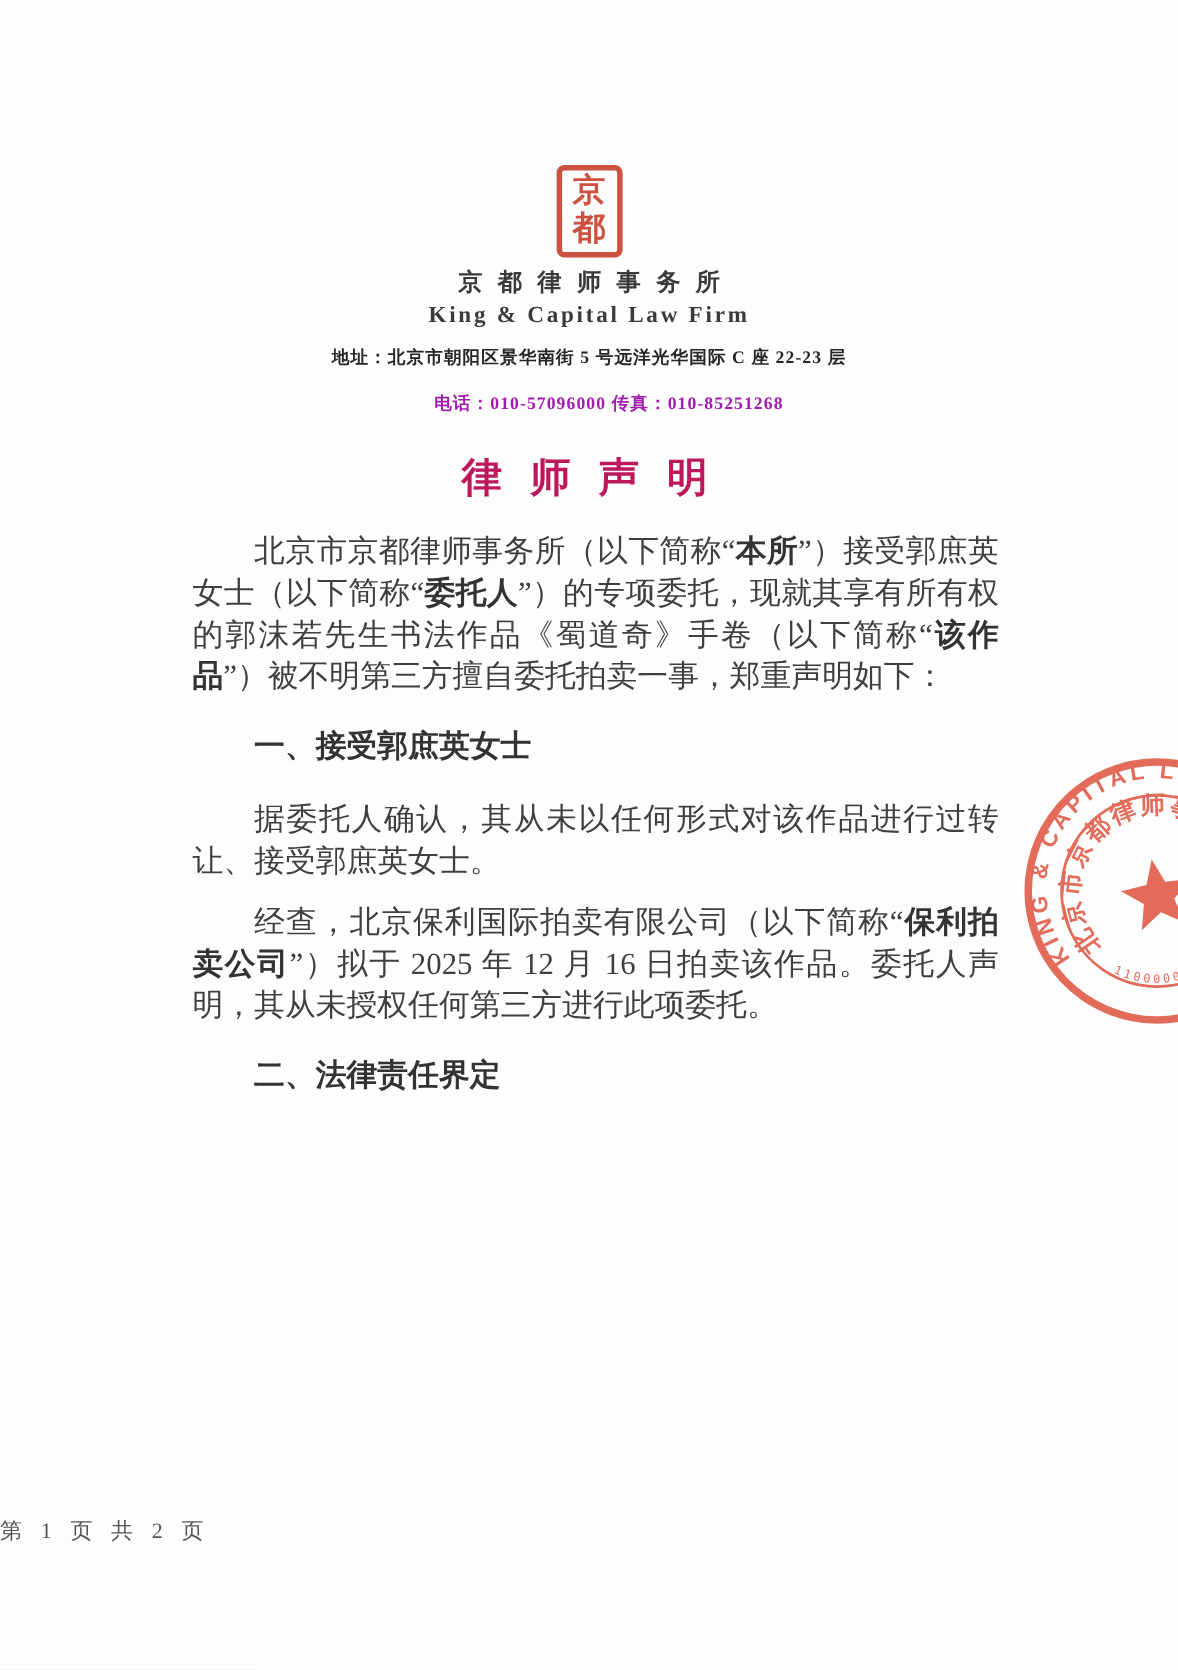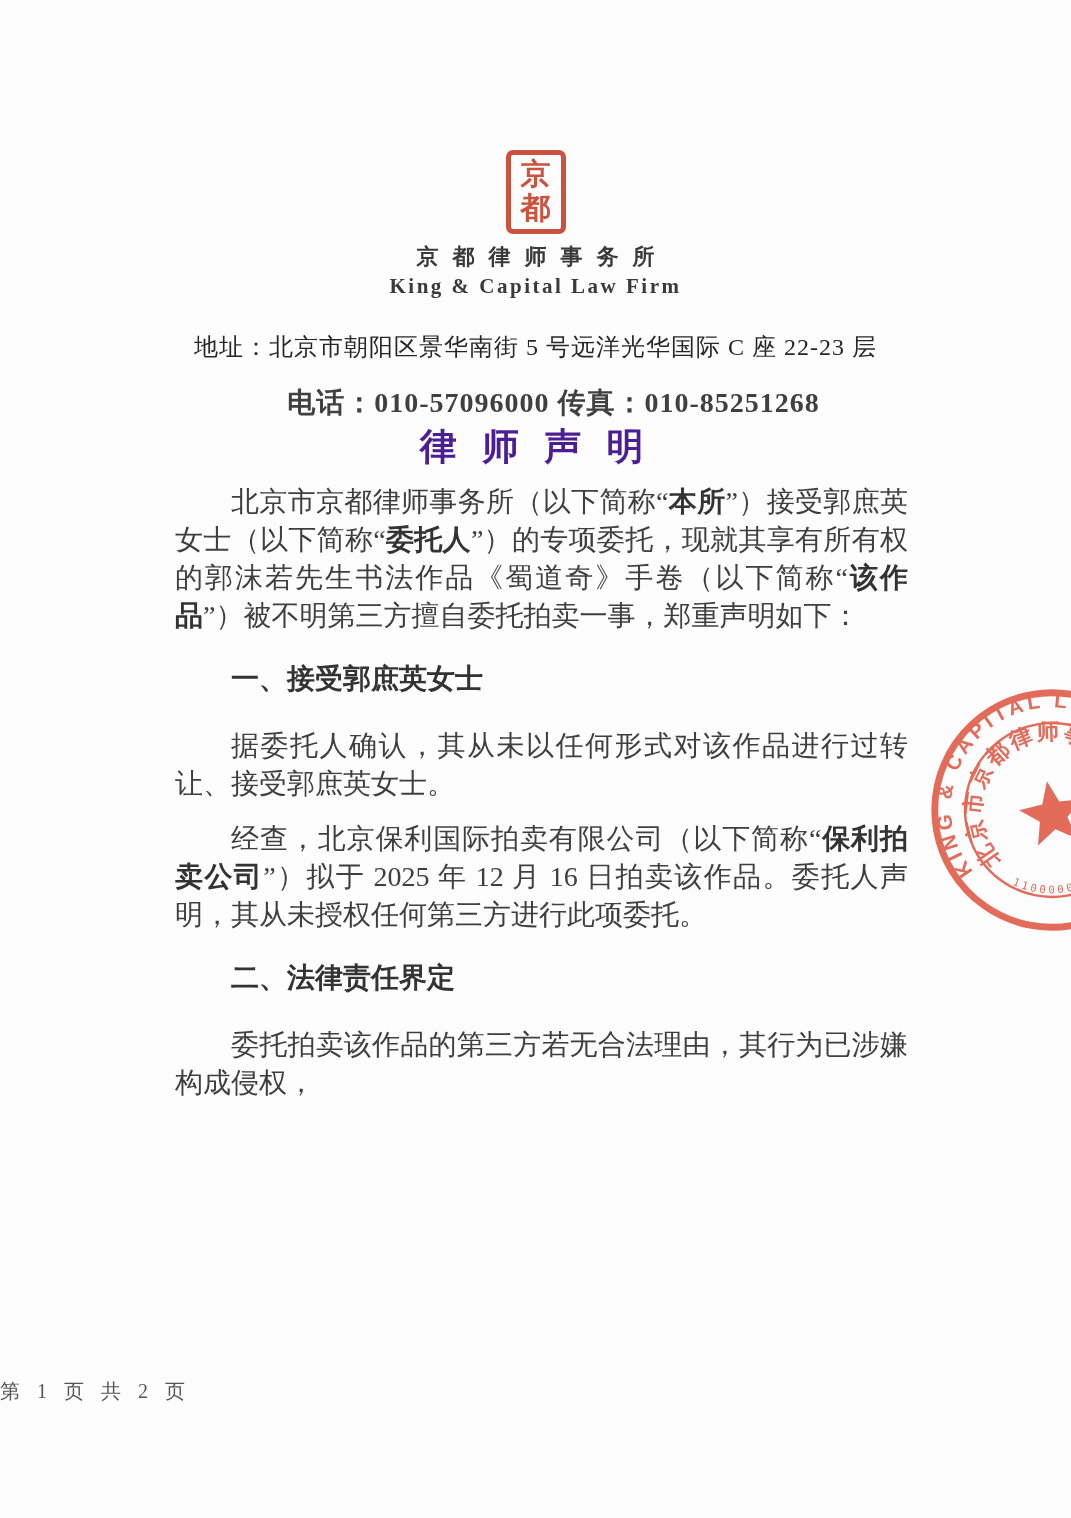--- a/index.html
+++ b/index.html
@@ -29,32 +29,33 @@
     margin-top:8px;
     font-size:22px;color:#3a3a3a;font-weight:bold;
     letter-spacing:14px;text-indent:14px;
   }
   .firm-en{
     margin-top:2px;
     font-size:21px;color:#3a3a3a;font-weight:bold;
     letter-spacing:2.5px;
   }
   .addr-line{
-    margin-top:32px;
-    font-size:24px;color:#262626;font-weight:normal;
+    margin-top:16px;
+    font-size:16px;color:#262626;font-weight:bold;
     letter-spacing:1px;
   }
   .phone-line{
     margin-top:21px;
-    font-size:28px;color:#404040;font-weight:bold;
+    font-size:16px;color:#a21caf;font-weight:bold;
     letter-spacing:1px;
     padding-left:36px;
   }
   .doc-title{
-    font-size:37px;color:#4c1d95;font-weight:bold;
+    margin-top:31px;
+    font-size:37px;color:#be185d;font-weight:bold;
     letter-spacing:8px;
     text-align:center;
   }
   
   .body-content{
     position:absolute;top:483px;left:175px;width:733px;
     font-size:28px;line-height:38px;
     text-align:justify;
   }
   .body-content p.para{margin:0 0 17px 0;text-indent:2em;}
@@ -99,21 +100,20 @@
     <div class="phone-line">电话：010-57096000 传真：010-85251268</div>
     <div class="doc-title">律 师 声 明</div>
   </div>
 
   <div class="body-content">
       <p class="para"><span>北京市京都律师事务所（以下简称“</span><span class="bd">本所</span><span>”）接受郭庶英女士（以下简称“</span><span class="bd">委托人</span><span>”）的专项委托，现就其享有所有权的郭沫若先生书法作品《蜀道奇》手卷（以下简称“</span><span class="bd">该作品</span><span>”）被不明第三方擅自委托拍卖一事，郑重声明如下：</span></p>
       <h3 class="sec-heading"><span>一、接受郭庶英女士</span></h3>
       <p class="para"><span>据委托人确认，其从未以任何形式对该作品进行过转让、接受郭庶英女士。</span></p>
       <p class="para"><span>经查，北京保利国际拍卖有限公司（以下简称“</span><span class="bd">保利拍卖公司</span><span>”）拟于 2025 年 12 月 16 日拍卖该作品。委托人声明，其从未授权任何第三方进行此项委托。</span></p>
       <h3 class="sec-heading"><span>二、法律责任界定</span></h3>
-      <p class="para"><span>委托拍卖该作品的第三方若无合法理由，其行为已涉嫌构成侵权，</span></p>
     </div>
 
   <svg class="stamp" viewBox="0 0 260 260">
     <defs>
       <path id="arcEn" d="M 40 178 A 103 103 0 1 1 220 178" fill="none"></path>
       <path id="arcCn" d="M 70 172 A 73 73 0 1 1 190 172" fill="none"></path>
       <path id="arcNum" d="M 57 178 A 90 90 0 0 0 203 178" fill="none"></path>
     </defs>
     <circle class="ring" cx="130" cy="130" r="120" stroke-width="7"></circle>
     <circle class="ring" cx="130" cy="130" r="89" stroke-width="2.5"></circle>

